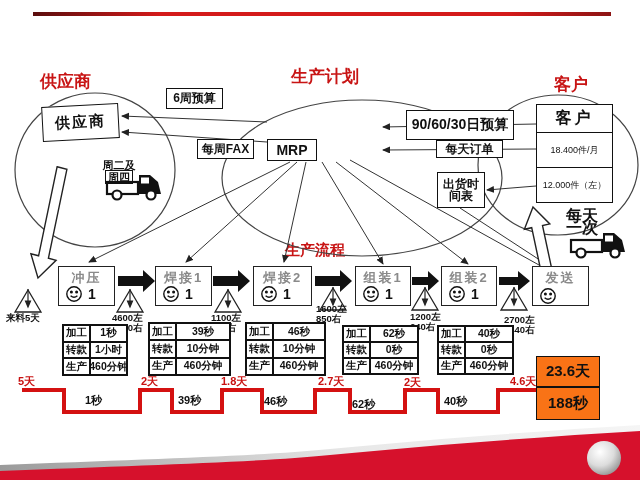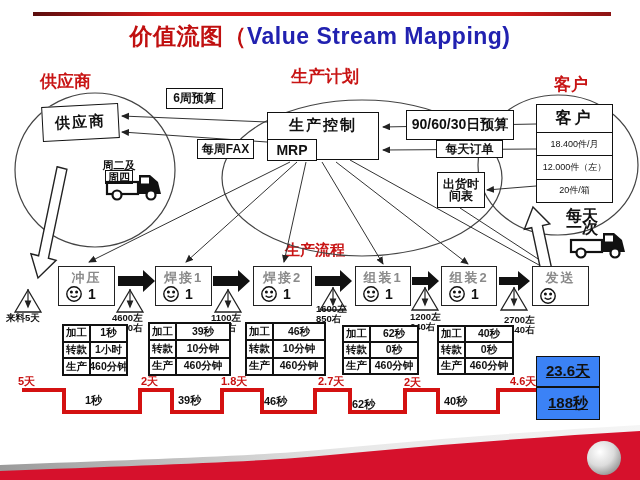--- a/index.html
+++ b/index.html
@@ -20,22 +20,22 @@
   .inv{font-size:9.5px;font-weight:bold;line-height:10px;white-space:nowrap;z-index:3;}
   .dbox{display:grid;grid-template-columns:27px 1fr;grid-auto-rows:1fr;border:1.8px solid #111;background:#fff;z-index:3;}
   .dbox>div{border:0.9px solid #111;font-size:10.5px;font-weight:bold;display:flex;align-items:center;
             justify-content:center;white-space:nowrap;overflow:hidden;}
   .cust{background:#fff;border:1.8px solid #111;z-index:3;display:flex;flex-direction:column;}
   .cust .hd{height:27px;display:flex;align-items:center;justify-content:center;font-weight:bold;font-size:16px;letter-spacing:3px;}
   .cust .rw{flex:1;border-top:1.4px solid #111;display:flex;align-items:center;justify-content:center;
             font-weight:normal;font-size:9px;}
   .dayl{color:#c81111;font-weight:bold;font-size:11px;white-space:nowrap;z-index:3;text-align:center;}
   .secl{color:#111;font-weight:bold;font-size:11px;white-space:nowrap;z-index:3;}
-  .sumbox{background:#3b82f6;border:1.6px solid #111;display:flex;align-items:center;justify-content:center;
-          font-weight:bold;font-size:15px;z-index:3;text-decoration:underline;}
+  .sumbox{background:#f97316;border:1.6px solid #111;display:flex;align-items:center;justify-content:center;
+          font-weight:bold;font-size:15px;z-index:3;}
   .twol{line-height:12px;text-align:center;}
 </style>
 </head>
 <body>
 
 <div id="stage">
 
   <svg width="640" height="480" viewBox="0 0 640 480" style="z-index:1">
     <defs>
       <marker id="ah" markerWidth="9" markerHeight="8" refX="7" refY="3.5" orient="auto">
@@ -122,32 +122,28 @@
     </g>
 
     <path d="M22,390 H64 V412 H140 V390 H172 V412 H222 V390 H262 V412 H315 V390 H350 V412 H405 V390 H438 V412 H498 V390 H540" fill="none" stroke="#d41111" stroke-width="4"></path>
 
     <path d="M0,465 C150,459 260,456 330,449 C430,439 540,431 640,425 L640,433 C540,439 430,447 330,457 C260,464 150,467 0,473 Z" fill="url(#silver)"></path>
     <path d="M0,471 C150,465 260,462 330,455 C430,445 540,437 640,431 L640,480 L0,480 Z" fill="#d6112c"></path>
     <circle cx="604" cy="458" r="17" fill="url(#ball)"></circle>
   </svg>
 
   <div id="topline" class="abs"></div>
-  <div id="title" class="abs">
-    <span class="cn">价值流图（</span><span class="en">Value Stream Mapping)</span>
-  </div>
 
   <div class="abs rlabel" style="left:40px;top:70px">供应商</div>
   <div class="abs rlabel" style="left:291px;top:65px">生产计划</div>
   <div class="abs rlabel" style="left:554px;top:73px">客户</div>
   <div class="abs rlabel" style="left:285px;top:241px;font-size:15px">生产流程</div>
 
   <div class="abs box" style="left:166px;top:88px;width:57px;height:21px;font-size:12px">6周预算</div>
   <div class="abs box" style="left:42px;top:105px;width:77px;height:35px;font-size:15px;letter-spacing:2px;transform:rotate(-3deg)">供应商</div>
-  <div class="abs box" style="left:267px;top:112px;width:112px;height:48px;font-size:15px;letter-spacing:2px;align-items:flex-start;padding-top:3px">生产控制</div>
   <div class="abs box" style="left:267px;top:139px;width:50px;height:22px;font-size:14px">MRP</div>
   <div class="abs box" style="left:197px;top:139px;width:57px;height:20px;font-size:12px">每周FAX</div>
   <div class="abs box" style="left:406px;top:110px;width:108px;height:30px;font-size:14px">90/60/30日预算</div>
   <div class="abs box" style="left:436px;top:140px;width:67px;height:18px;font-size:12px">每天订单</div>
   <div class="abs box twol" style="left:437px;top:172px;width:48px;height:36px;font-size:12px">
     <div><span>出货时</span><br>
          <span>间表</span></div>
   </div>
 
   <div class="abs twol" style="left:97px;top:159px;width:44px;font-size:11px;font-weight:bold;z-index:3">
@@ -156,21 +152,20 @@
   </div>
   <div class="abs twol" style="left:560px;top:210px;width:44px;font-size:16px;font-weight:bold;z-index:3">
     <span>每天</span><br>
     <span>一次</span>
   </div>
 
   <div class="abs cust" style="left:536px;top:104px;width:77px;height:99px">
     <div class="hd">客户</div>
     <div class="rw">18.400件/月</div>
     <div class="rw">12.000件（左）</div>
-    <div class="rw">20件/箱</div>
   </div>
 
   <div class="abs pbox" style="left:58px;top:266px;width:57px;height:40px">
     <div class="ptitle">冲压</div>
     <div class="pcount">1</div>
   </div>
   <div class="abs pbox" style="left:155px;top:266px;width:57px;height:40px">
     <div class="ptitle">焊接1</div>
     <div class="pcount">1</div>
   </div>

